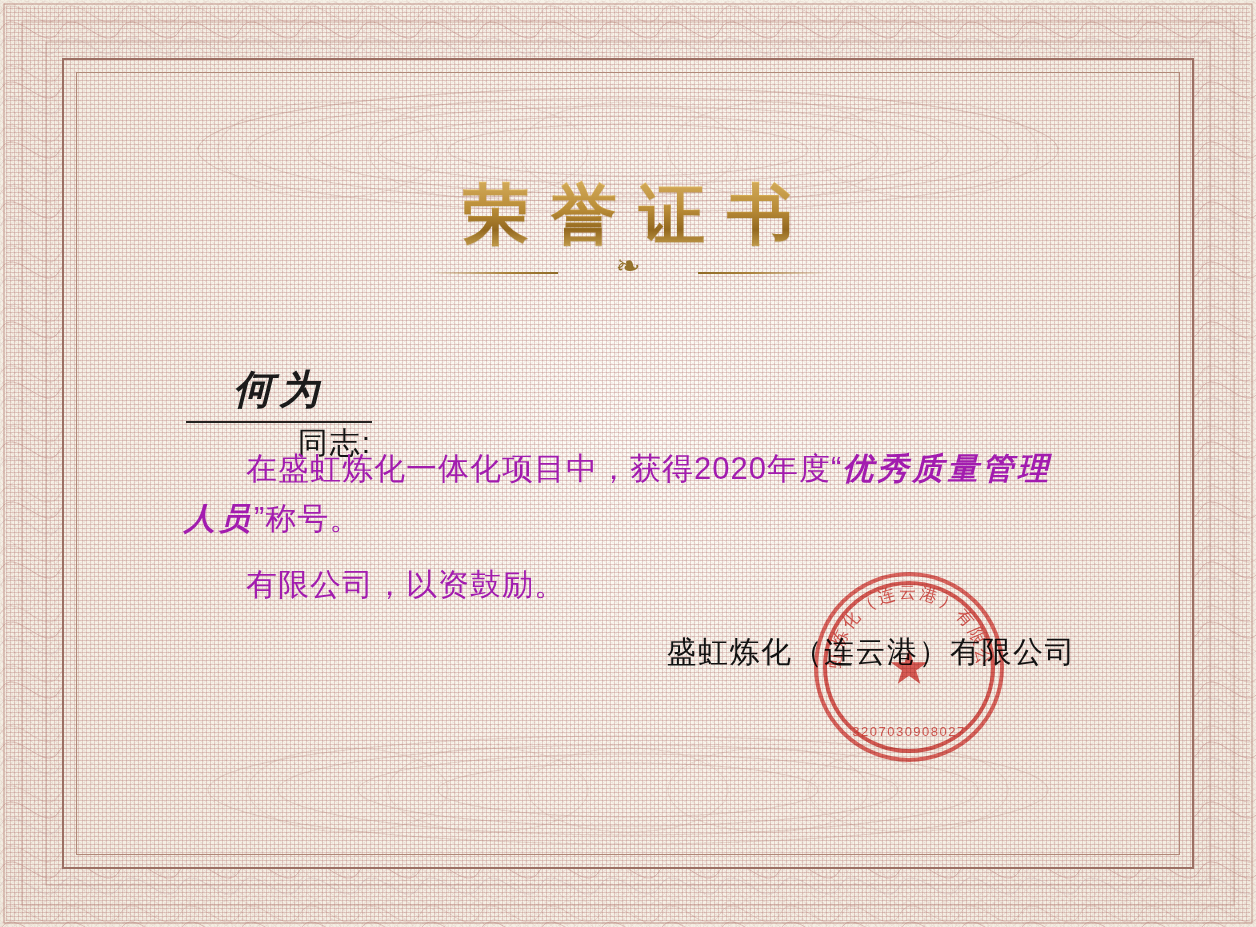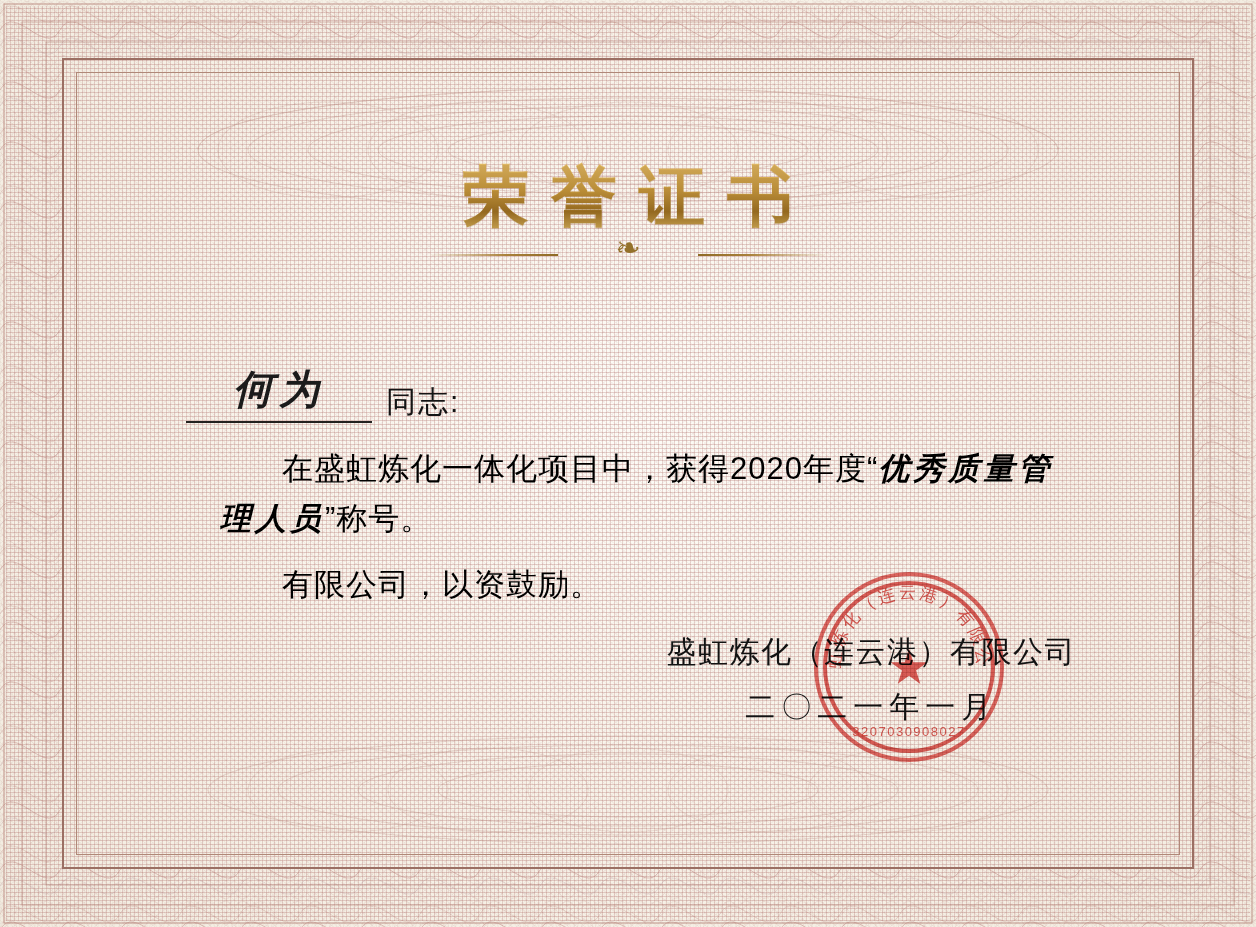--- a/index.html
+++ b/index.html
@@ -62,21 +62,21 @@
   }
 
   
   .content {
     position: absolute;
     left: 76px; top: 72px; right: 76px; bottom: 72px;
   }
 
   .title-block {
     position: absolute;
-    left: 0; right: 0; top: 90px;
+    left: 0; right: 0; top: 108px;
     text-align: center;
   }
   .title-cn {
     font-family: "Liberation Serif", "DejaVu Serif", serif;
     font-size: 66px;
     font-weight: bold;
     letter-spacing: 22px;
     text-indent: 22px;
     line-height: 1.05;
     background: linear-gradient(180deg,#e7c06a 0%, #c79a3f 42%, #9a6f22 72%, #d9b55f 100%);
@@ -122,20 +122,21 @@
     letter-spacing: 0;
   }
 
   
   .recipient-row {
     position: absolute;
     left: 110px;
     top: 290px;
     display: flex;
     align-items: flex-end;
+    flex-direction: column;
   }
   .recipient-name {
     font-family: "Liberation Serif", "DejaVu Serif", serif;
     font-size: 40px;
     font-weight: bold;
     font-style: italic;
     color: #1b1b1b;
     padding: 0 18px 4px 18px;
     min-width: 150px;
     text-align: center;
@@ -150,22 +151,21 @@
     font-family: "Liberation Sans", "DejaVu Sans", sans-serif;
   }
 
   
   .body {
     position: absolute;
     left: 108px;
     right: 96px;
     top: 372px;
     font-family: "Liberation Sans", "DejaVu Sans", sans-serif;
-    color: #000000;
-    margin-left: 36px;
+    color: #a21caf;
   }
   .body p {
     margin: 0 0 16px 0;
     font-size: 31px;
     line-height: 1.62;
     text-indent: 2em;
     letter-spacing: 1px;
   }
   .body .brush {
     font-family: "Liberation Serif", "DejaVu Serif", serif;
@@ -315,21 +315,20 @@
 
     <div class="body">
       <p>
         <span>在盛虹炼化一体化项目中，获得2020年度</span><span>“</span><span class="brush">优秀质量管理人员</span><span>”</span><span>称号。</span>
       </p>
       <p>有限公司，以资鼓励。</p>
     </div>
 
     <div class="signature">
       <div class="org">盛虹炼化（连云港）有限公司</div>
-      <div class="date">二〇二一年一月</div>
     </div>
 
     <div class="seal">
       <svg viewBox="0 0 182 182" width="182" height="182" aria-hidden="true">
         <defs>
           <path id="sealArcTop" d="M 22,91 A 69,69 0 0 1 160,91"></path>
         </defs>
         <circle cx="91" cy="91" r="84" fill="none" stroke="#d12a24" stroke-width="4" opacity="0.85"></circle>
         <text font-size="17" fill="#d12a24" opacity="0.88" letter-spacing="3">
           <textPath href="#sealArcTop" startOffset="50%" text-anchor="middle">盛虹炼化（连云港）有限公司</textPath>

